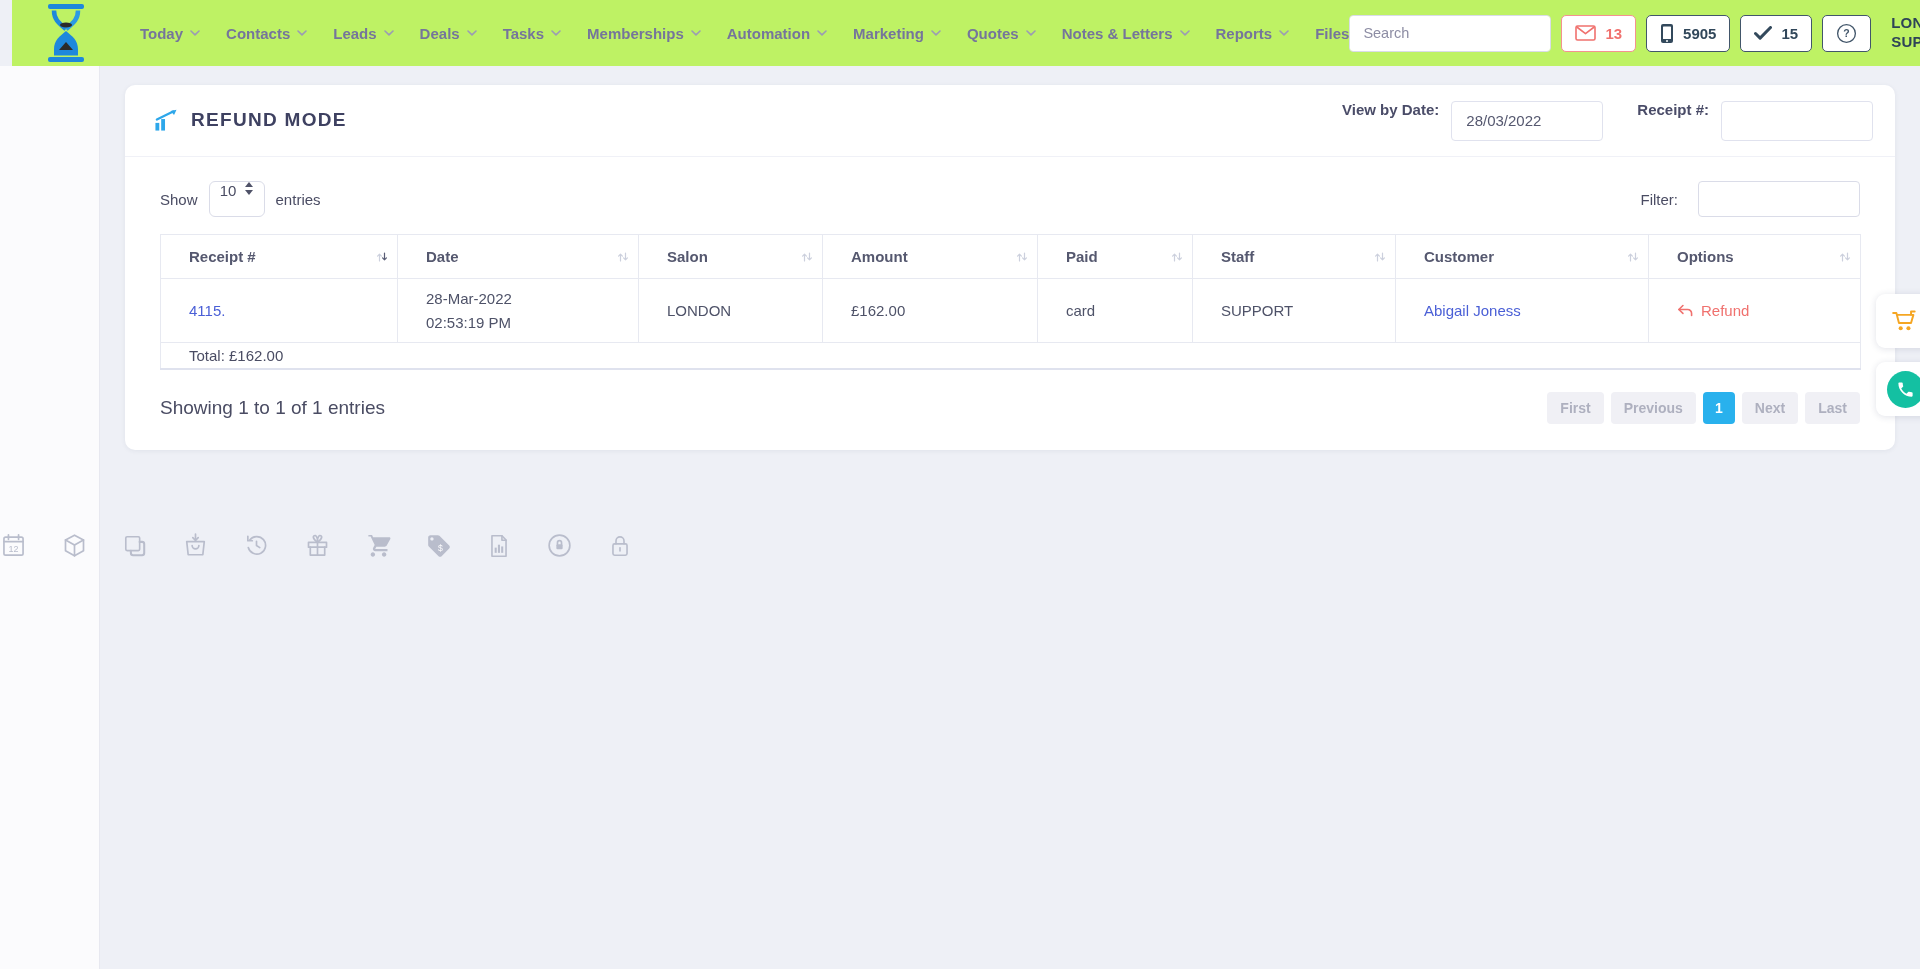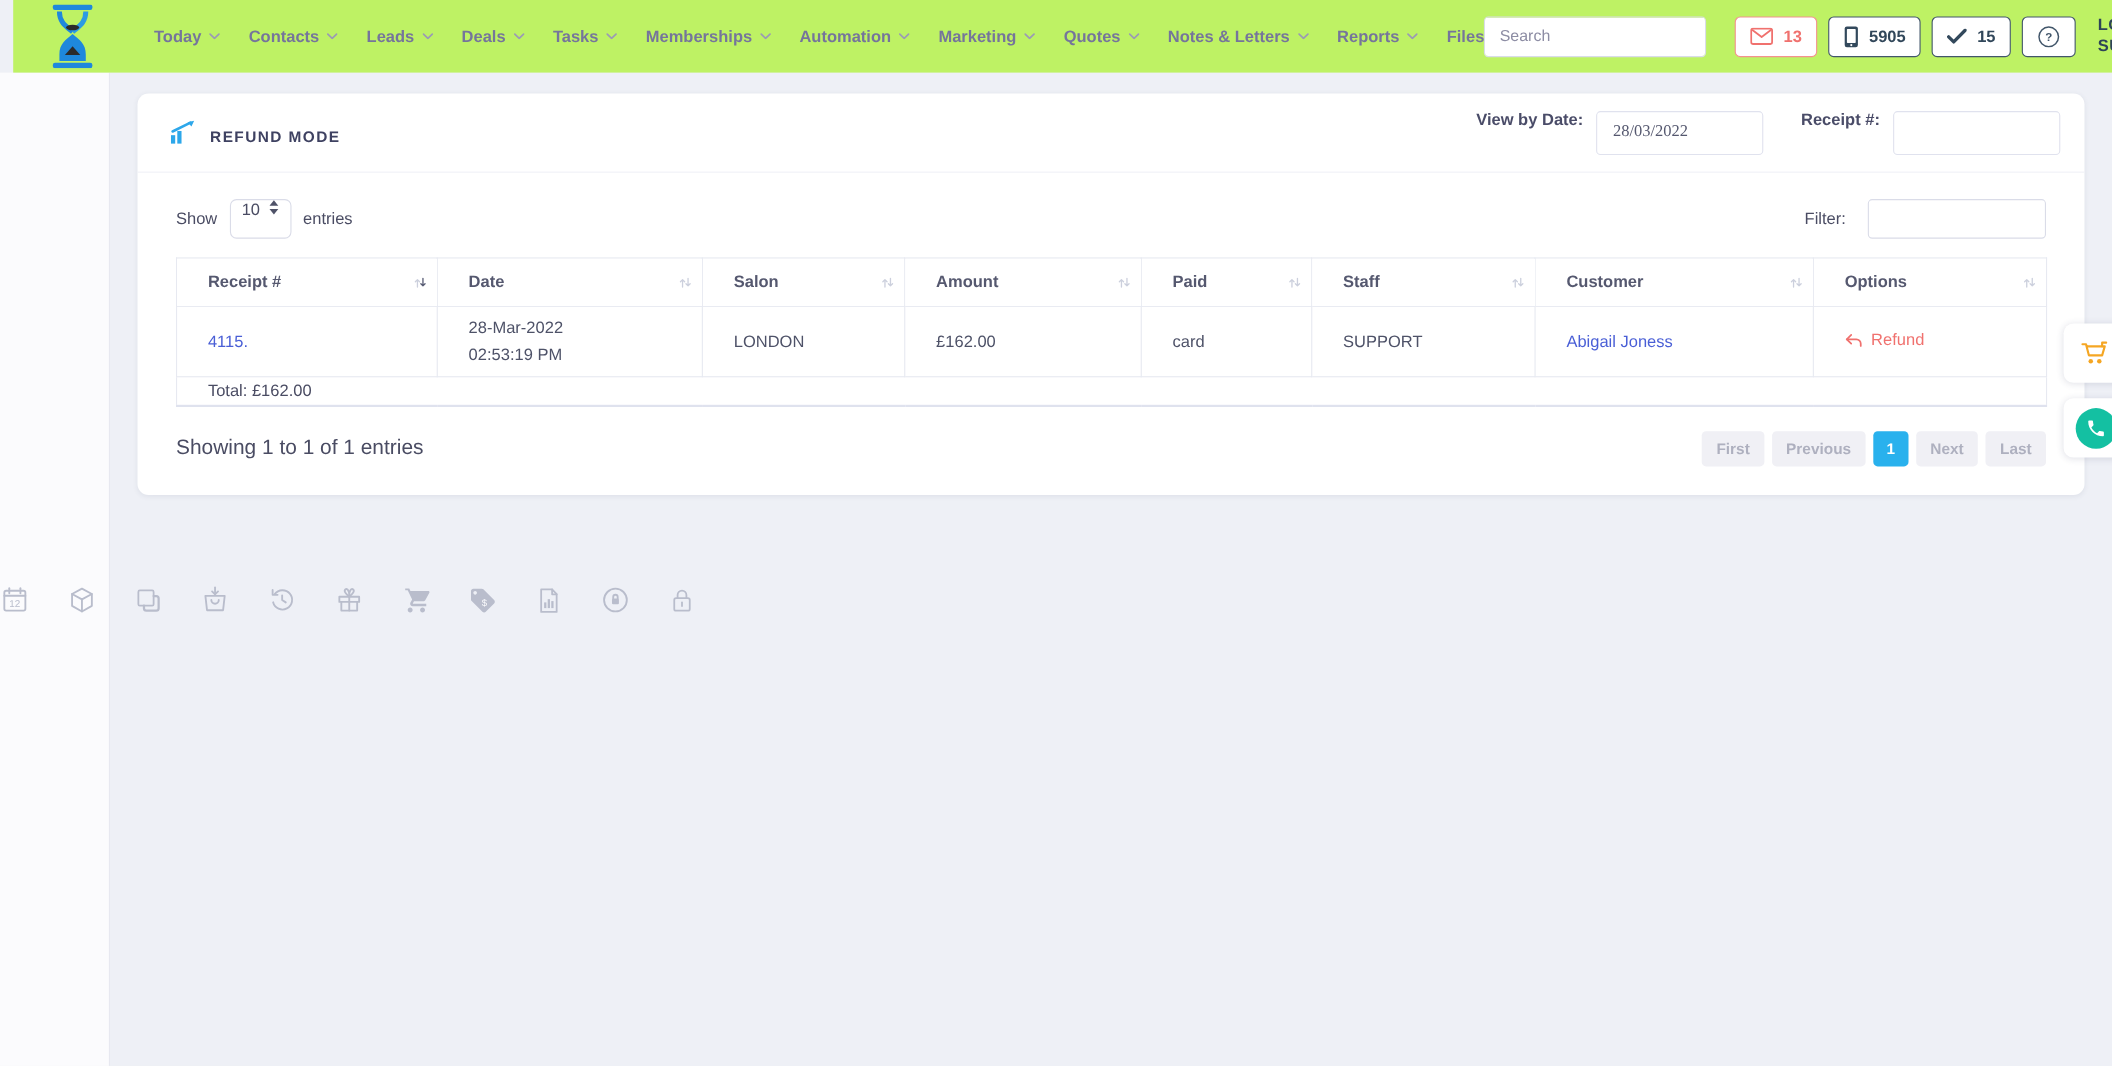--- a/index.html
+++ b/index.html
@@ -6,43 +6,43 @@
   html,body{width:1920px;height:969px}
   body{font-family:"Liberation Sans","DejaVu Sans",sans-serif;background:#eef0f6;position:relative;overflow:hidden;color:#4a4c63}
 
   
   .topbar{position:absolute;top:0;left:12px;width:1920px;height:66px;background:#bef264;display:flex;align-items:center;padding:0 26px 0 30px;z-index:30}
   .logo{width:48px;height:58px;flex:0 0 auto;cursor:pointer}
   .nav{display:flex;align-items:center;gap:26px;margin-left:50px}
   .nav-item{display:flex;align-items:center;gap:7px;color:#75759b;font-size:15px;font-weight:600;cursor:pointer;white-space:nowrap}
   .chev{stroke:#9b9bb4;fill:none;stroke-width:1.6;stroke-linecap:round;stroke-linejoin:round}
   .top-right{display:flex;align-items:center;gap:10px;margin-left:auto}
-  .search-box{display:flex;align-items:stretch;height:37px;border:1px solid #d9dce8;border-radius:4px;overflow:hidden;background:#fff;width:202px;margin-right:16px}
+  .search-box{display:flex;align-items:stretch;height:37px;border:1px solid #d9dce8;border-radius:4px;overflow:hidden;background:#fff;width:202px;margin-right:0}
   .search-box input{border:none;outline:none;flex:1;padding:0 13px;font-size:14.5px;color:#55586f;font-family:inherit}
   .search-box input::placeholder{color:#8d8da4}
   .badge{height:37px;border-radius:5px;display:flex;align-items:center;gap:9px;padding:0 13px;font-size:15px;font-weight:700;background:#fff;cursor:pointer}
   .badge.mail{border:1px solid #f4928f;color:#f0716e}
   .badge.navy{border:1px solid #42566a;color:#31475a}
   .user{display:flex;align-items:center;gap:11px;margin-left:10px;cursor:pointer}
   .user-name{font-size:15px;font-weight:700;color:#2e4457;line-height:1.25;letter-spacing:.3px}
 
   
   .sidebar{position:absolute;top:66px;left:0;width:100px;height:903px;background:#fbfbfd;border-right:1px solid #e7e8f0;display:flex;flex-direction:row;align-items:center;padding-top:56px;gap:34px;z-index:20}
   .side-item{width:30px;height:30px;display:flex;align-items:center;justify-content:center;cursor:pointer}
   .side-item svg{stroke:#b9bdcc;fill:none;stroke-width:1.5;stroke-linecap:round;stroke-linejoin:round}
   .side-item svg .fillpart{fill:#b9bdcc;stroke:none}
 
   
   .card{position:absolute;left:125px;top:85px;width:1770px;background:#fff;border-radius:10px;box-shadow:0 1px 5px rgba(40,50,90,.07);padding-bottom:26px;z-index:10}
   .card-header{height:72px;display:flex;align-items:center;padding:0 22px 0 28px;border-bottom:1px solid #f0f1f7}
-  .card-title{display:flex;align-items:flex-end;gap:13px;font-size:14px;font-weight:700;color:#3e4161;letter-spacing:1.3px}
+  .card-title{display:flex;align-items:flex-start;gap:13px;font-size:19px;font-weight:700;color:#3e4161;letter-spacing:1.3px}
   .header-filters{margin-left:auto;display:flex;gap:12px}
   .hf-label{font-size:15px;color:#4a4c68;font-weight:600;white-space:nowrap}
   .hf-label.second{margin-left:22px}
-  .hf-input{height:40px;border:1px solid #e0e2ee;border-radius:4px;font-size:15px;color:#55586f;padding:0 14px;width:152px;outline:none;font-family:Liberation Serif, serif}
+  .hf-input{height:40px;border:1px solid #e0e2ee;border-radius:4px;font-size:15px;color:#55586f;padding:0 14px;width:152px;outline:none;font-family:Liberation Sans, sans-serif}
   .card-body{padding:0 35px}
   .len-row{margin-top:24px;display:flex;align-items:center;justify-content:space-between}
   .len-left{display:flex;align-items:center;gap:11px;font-size:15px;color:#4a4c63}
   .len-select{width:56px;height:36px;border:1px solid #dadce8;border-radius:6px;display:flex;align-items:flex-start;justify-content:center;gap:9px;font-size:15px;color:#4a4c63;cursor:pointer;background:#fff}
   .updown{display:flex;flex-direction:column;gap:3px}
   .updown i{display:block;width:0;height:0;border-left:4px solid transparent;border-right:4px solid transparent}
   .updown .up{border-bottom:5px solid #4f5268}
   .updown .down{border-top:5px solid #4f5268}
   .filter-right{display:flex;align-items:center;gap:20px;font-size:15px;color:#4a4c63}
   .filter-input{width:162px;height:36px;border:1px solid #dadce8;border-radius:4px;outline:none;padding:0 10px;font-size:14px;font-family:inherit}

